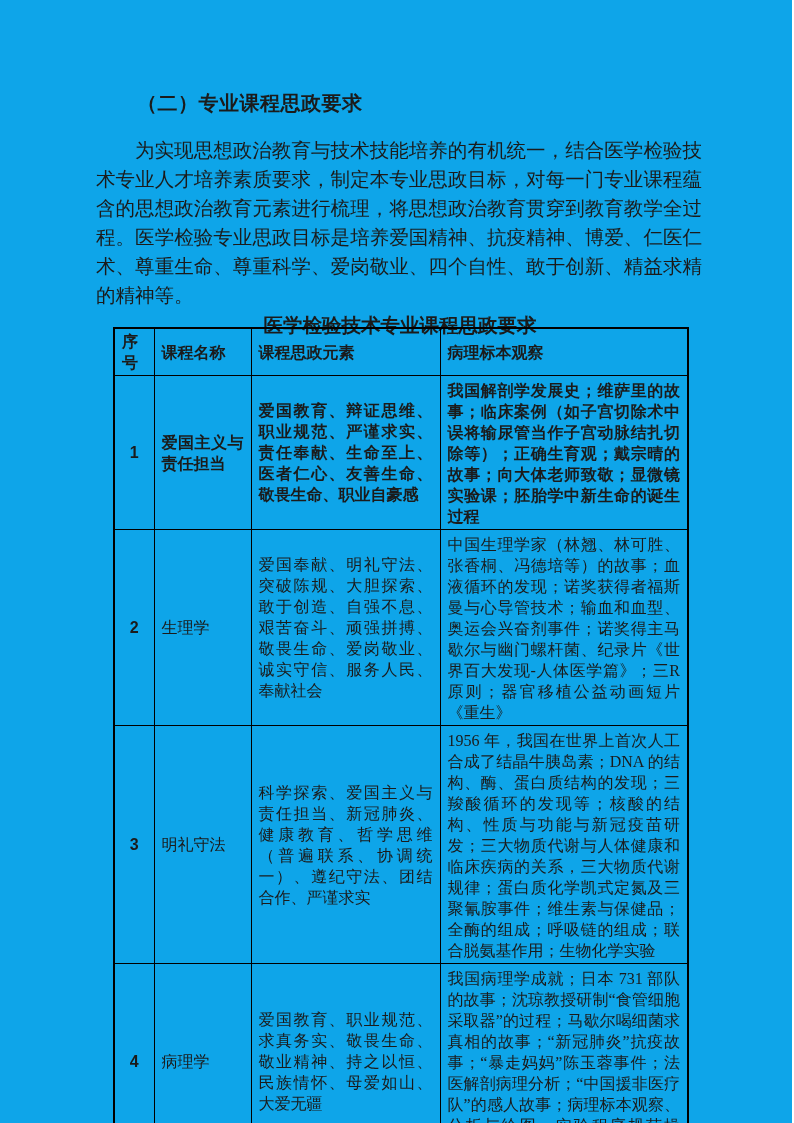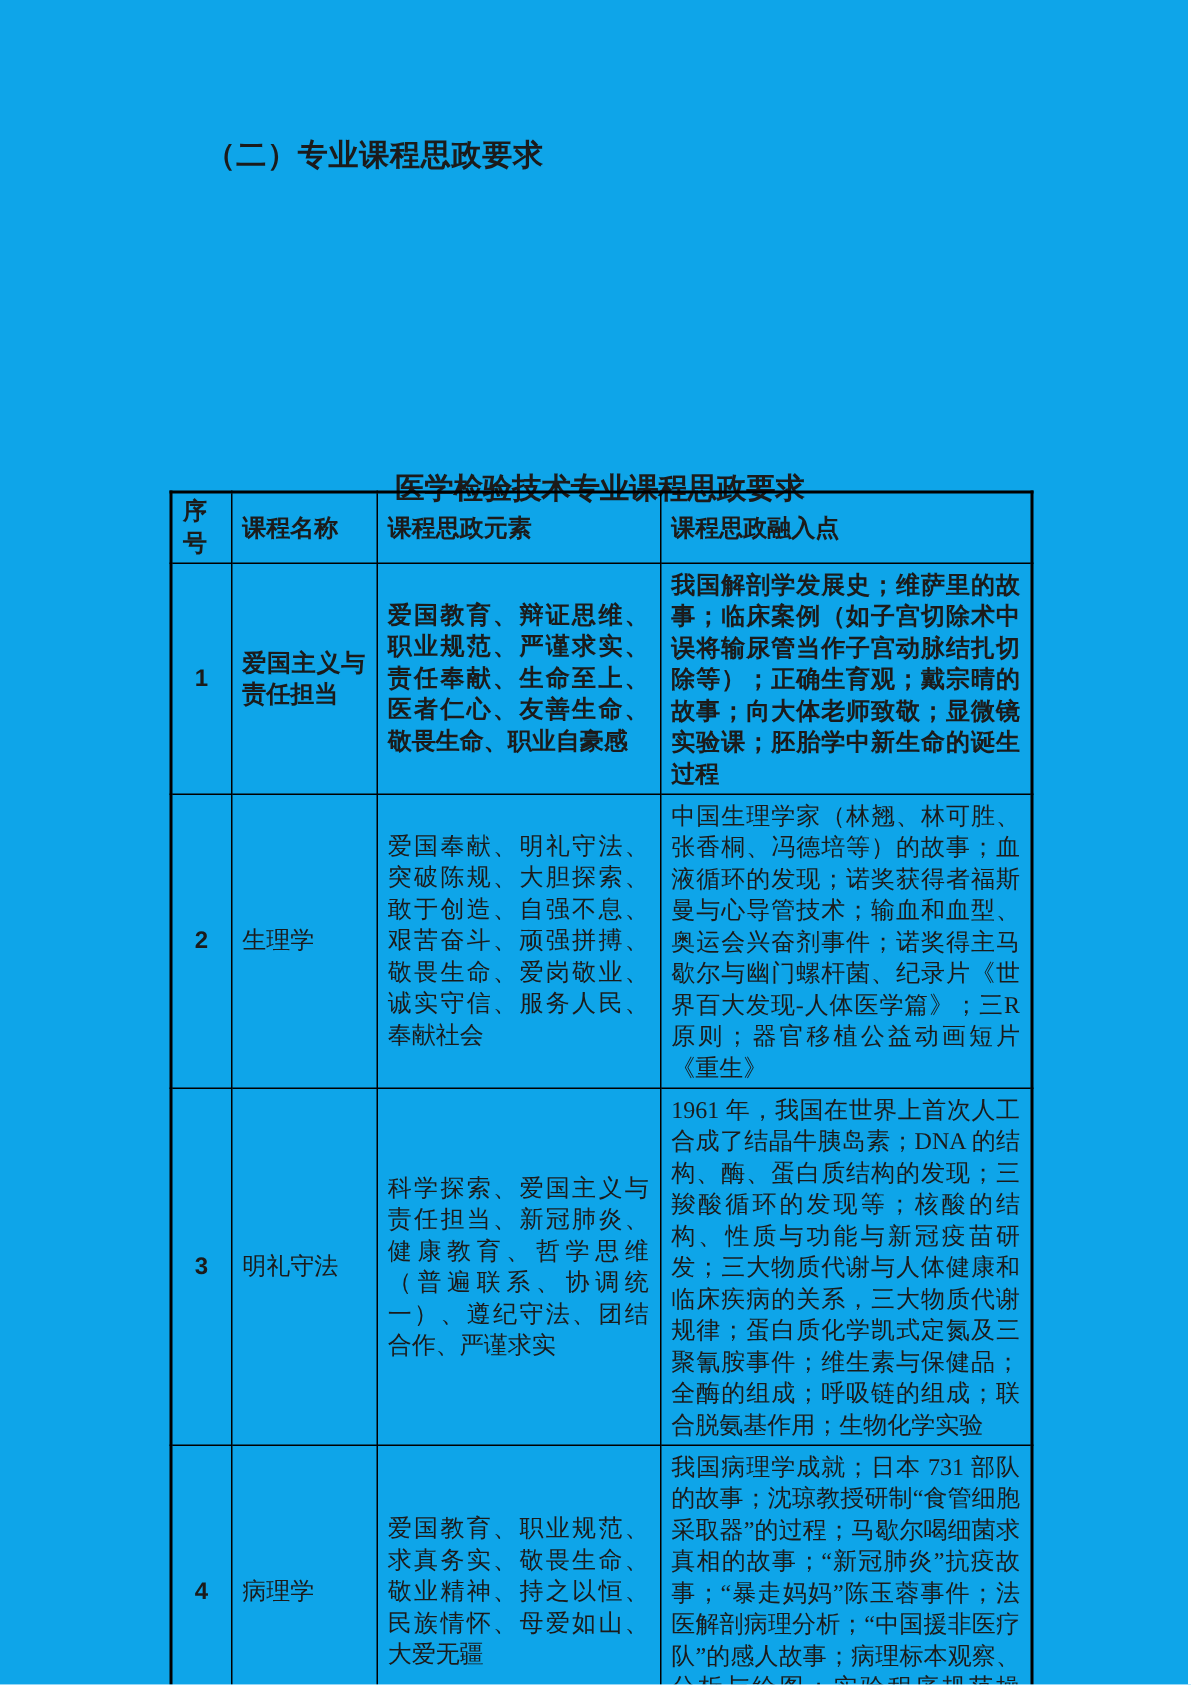--- a/index.html
+++ b/index.html
@@ -87,56 +87,57 @@
     font-size:14px;
   }
 </style>
 </head>
 <body>
 
 <div class="page">
 
   <div class="section-heading">（二）专业课程思政要求</div>
 
+  <div class="intro-paragraph">为实现思想政治教育与技术技能培养的有机统一，结合医学检验技术专业人才培养素质要求，制定本专业思政目标，对每一门专业课程蕴含的思想政治教育元素进行梳理，将思想政治教育贯穿到教育教学全过程。医学检验专业思政目标是培养爱国精神、抗疫精神、博爱、仁医仁术、尊重生命、尊重科学、爱岗敬业、四个自性、敢于创新、精益求精的精神等。</div>
 
   <div class="table-title">医学检验技术专业课程思政要求</div>
 
   <table class="csz-table">
     <colgroup>
       <col class="col-no">
       <col class="col-name">
       <col class="col-elem">
       <col class="col-integ">
     </colgroup>
     <thead>
       <tr>
         <th>序号</th>
         <th>课程名称</th>
         <th>课程思政元素</th>
-        <th>课程思政融入点</th>
+        <th>病理标本观察</th>
       </tr>
     </thead>
     <tbody>
       <tr class="row-1">
         <td class="cell-no">1</td>
         <td class="cell-course">爱国主义与责任担当</td>
         <td class="cell-elements">爱国教育、辩证思维、职业规范、严谨求实、责任奉献、生命至上、医者仁心、友善生命、敬畏生命、职业自豪感</td>
         <td class="cell-integration">我国解剖学发展史；维萨里的故事；临床案例（如子宫切除术中误将输尿管当作子宫动脉结扎切除等）；正确生育观；戴宗晴的故事；向大体老师致敬；显微镜实验课；胚胎学中新生命的诞生过程</td>
       </tr>
       <tr class="row-2">
         <td class="cell-no">2</td>
         <td class="cell-course">生理学</td>
         <td class="cell-elements">爱国奉献、明礼守法、突破陈规、大胆探索、敢于创造、自强不息、艰苦奋斗、顽强拼搏、敬畏生命、爱岗敬业、诚实守信、服务人民、奉献社会</td>
         <td class="cell-integration">中国生理学家（林翘、林可胜、张香桐、冯德培等）的故事；血液循环的发现；诺奖获得者福斯曼与心导管技术；输血和血型、奥运会兴奋剂事件；诺奖得主马歇尔与幽门螺杆菌、纪录片《世界百大发现-人体医学篇》；三R 原则；器官移植公益动画短片《重生》</td>
       </tr>
       <tr class="row-3">
         <td class="cell-no">3</td>
         <td class="cell-course">明礼守法</td>
         <td class="cell-elements">科学探索、爱国主义与责任担当、新冠肺炎、健康教育、哲学思维（普遍联系、协调统一）、遵纪守法、团结合作、严谨求实</td>
-        <td class="cell-integration">1961 年，我国在世界上首次人工合成了结晶牛胰岛素；DNA 的结构、酶、蛋白质结构的发现；三羧酸循环的发现等；核酸的结构、性质与功能与新冠疫苗研发；三大物质代谢与人体健康和临床疾病的关系，三大物质代谢规律；蛋白质化学凯式定氮及三聚氰胺事件；维生素与保健品；全酶的组成；呼吸链的组成；联合脱氨基作用；生物化学实验</td>
+        <td class="cell-integration">1956 年，我国在世界上首次人工合成了结晶牛胰岛素；DNA 的结构、酶、蛋白质结构的发现；三羧酸循环的发现等；核酸的结构、性质与功能与新冠疫苗研发；三大物质代谢与人体健康和临床疾病的关系，三大物质代谢规律；蛋白质化学凯式定氮及三聚氰胺事件；维生素与保健品；全酶的组成；呼吸链的组成；联合脱氨基作用；生物化学实验</td>
       </tr>
       <tr class="row-4">
         <td class="cell-no">4</td>
         <td class="cell-course">病理学</td>
         <td class="cell-elements">爱国教育、职业规范、求真务实、敬畏生命、敬业精神、持之以恒、民族情怀、母爱如山、大爱无疆</td>
         <td class="cell-integration">我国病理学成就；日本 731 部队的故事；沈琼教授研制“食管细胞采取器”的过程；马歇尔喝细菌求真相的故事；“新冠肺炎”抗疫故事；“暴走妈妈”陈玉蓉事件；法医解剖病理分析；“中国援非医疗队”的感人故事；病理标本观察、分析与绘图；实验程序规范操作，爱护标本，尊重逝者</td>
       </tr>
     </tbody>
   </table>
 

